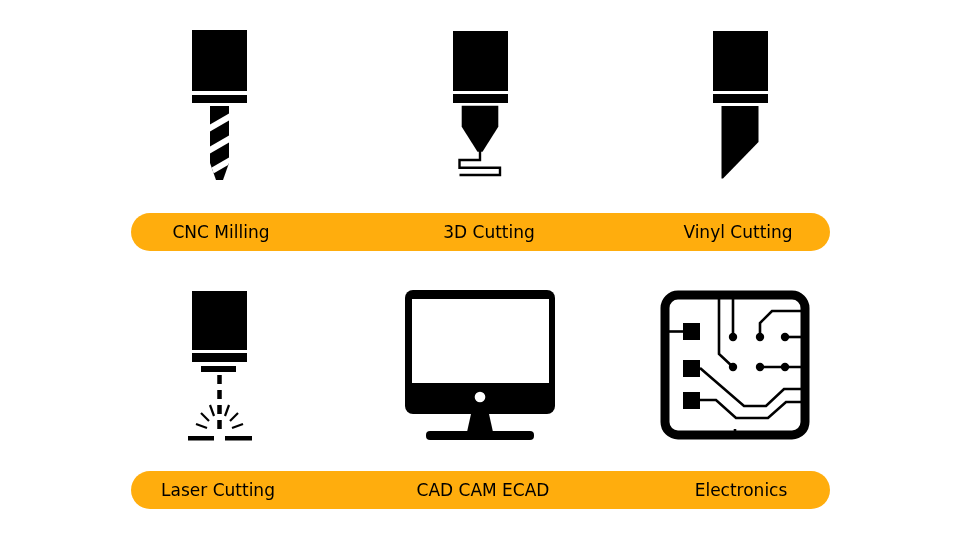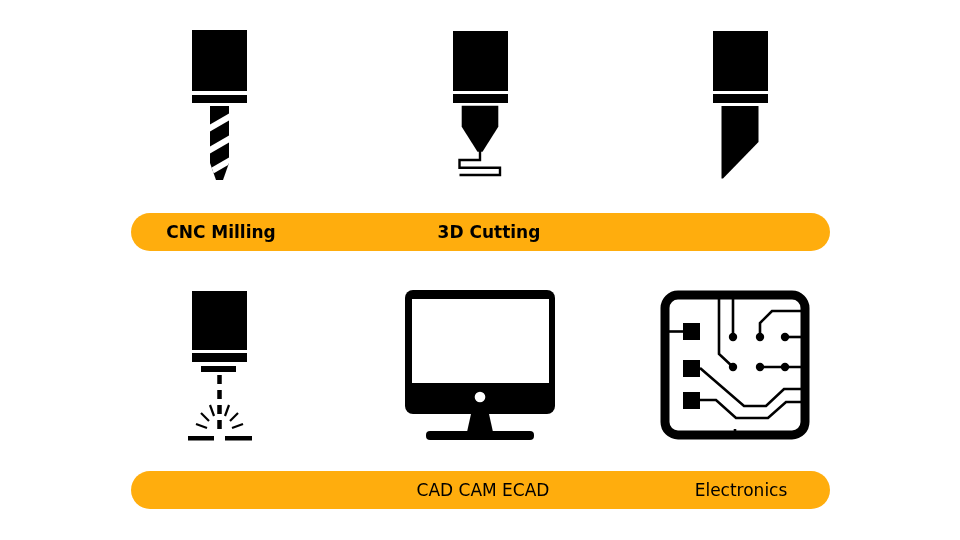--- a/index.html
+++ b/index.html
@@ -12,21 +12,21 @@
     position:absolute;left:131px;width:699px;height:38px;
     background:#FFAD0D;border-radius:19px;
   }
   .banner.row1{top:213px;}
   .banner.row2{top:471px;}
   .pill-label{
     position:absolute;height:38px;line-height:38px;
     transform:translateX(-50%);
     font-size:17px;color:#000;white-space:nowrap;
   }
-  .pill-label.r1{top:213px;font-weight:bold;}
+  .pill-label.r1{top:213px;}
   .pill-label.r2{top:471px;}
 </style>
 </head>
 <body>
 
 <div id="canvas">
 
   <svg class="icon" style="left:190px;top:28px" width="60" height="160" viewBox="0 0 60 160">
     <rect x="2" y="2" width="55" height="61" fill="#000"></rect>
     <rect x="2" y="67" width="55" height="8" fill="#000"></rect>
@@ -52,20 +52,21 @@
 
   <svg class="icon" style="left:711px;top:28px" width="60" height="160" viewBox="0 0 60 160">
     <rect x="2" y="3" width="55" height="60" fill="#000"></rect>
     <rect x="2" y="66" width="55" height="9" fill="#000"></rect>
     <polygon points="10.5,78 47.5,78 47.5,114 12,150.5 10.5,150.5" fill="#000"></polygon>
   </svg>
 
   <div class="banner row1"></div>
   <span class="pill-label r1" style="left:221px">CNC Milling</span>
   <span class="pill-label r1" style="left:489px">3D Cutting</span>
+  <span class="pill-label r1" style="left:738px">Vinyl Cutting</span>
 
   <svg class="icon" style="left:188px;top:288px" width="64" height="160" viewBox="0 0 64 160">
     <rect x="4" y="3" width="55" height="59" fill="#000"></rect>
     <rect x="4" y="65" width="55" height="9" fill="#000"></rect>
     <rect x="13" y="78" width="35" height="6" fill="#000"></rect>
     <line x1="31.5" y1="87" x2="31.5" y2="144" stroke="#000" stroke-width="4.5" stroke-dasharray="9 6"></line>
     <g stroke="#000" stroke-width="2.2">
       <line x1="19" y1="140" x2="8" y2="136"></line>
       <line x1="21" y1="133" x2="13" y2="125"></line>
       <line x1="26" y1="128" x2="22" y2="117"></line>
@@ -105,16 +106,17 @@
       <path d="M141,21 H112 L100,33 V47"></path>
       <path d="M125,47 H141"></path>
       <path d="M100,77 H141"></path>
       <path d="M40,78 L84,116 H106 L124,99 H141"></path>
       <path d="M40,110 H56 L76,128 H108 L126,112 H141"></path>
       <path d="M75,139 V149"></path>
     </g>
   </svg>
 
   <div class="banner row2"></div>
+  <span class="pill-label r2" style="left:218px">Laser Cutting</span>
   <span class="pill-label r2" style="left:483px">CAD CAM ECAD</span>
   <span class="pill-label r2" style="left:741px">Electronics</span>
 
 </div>
 
 </body></html>

